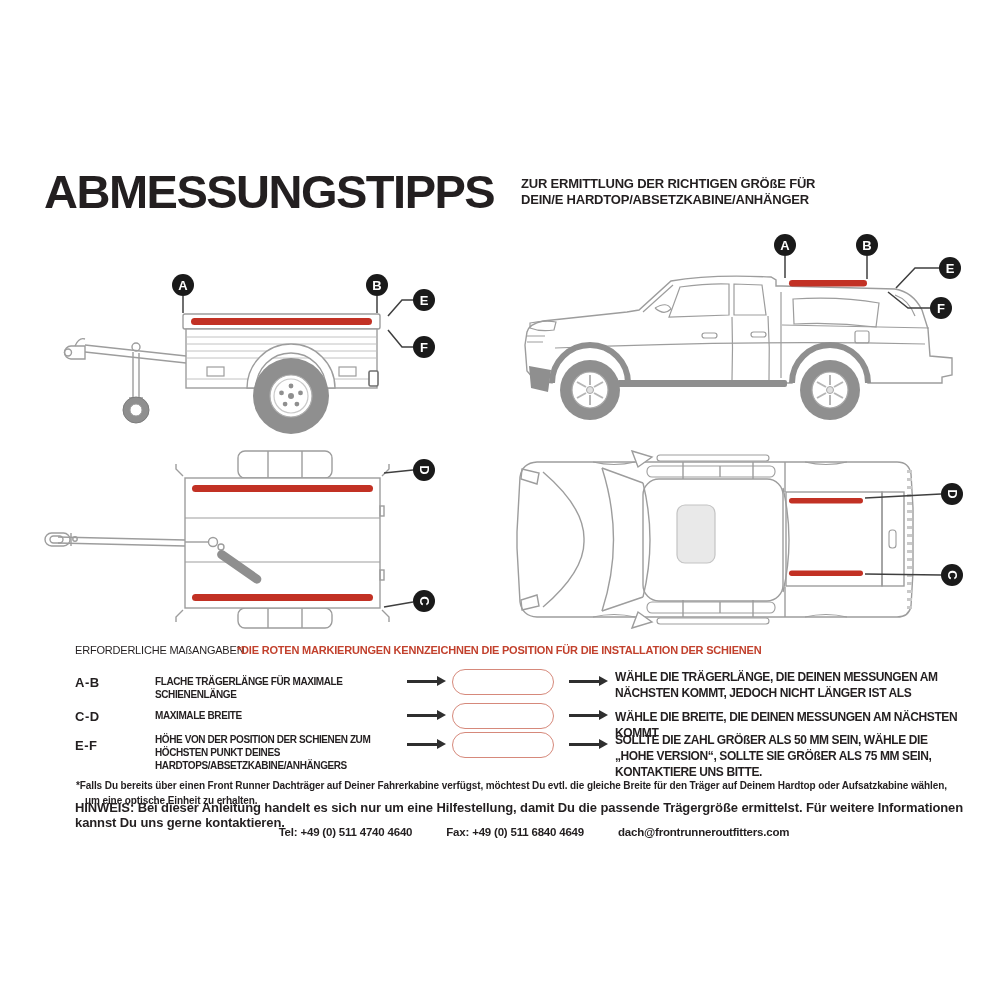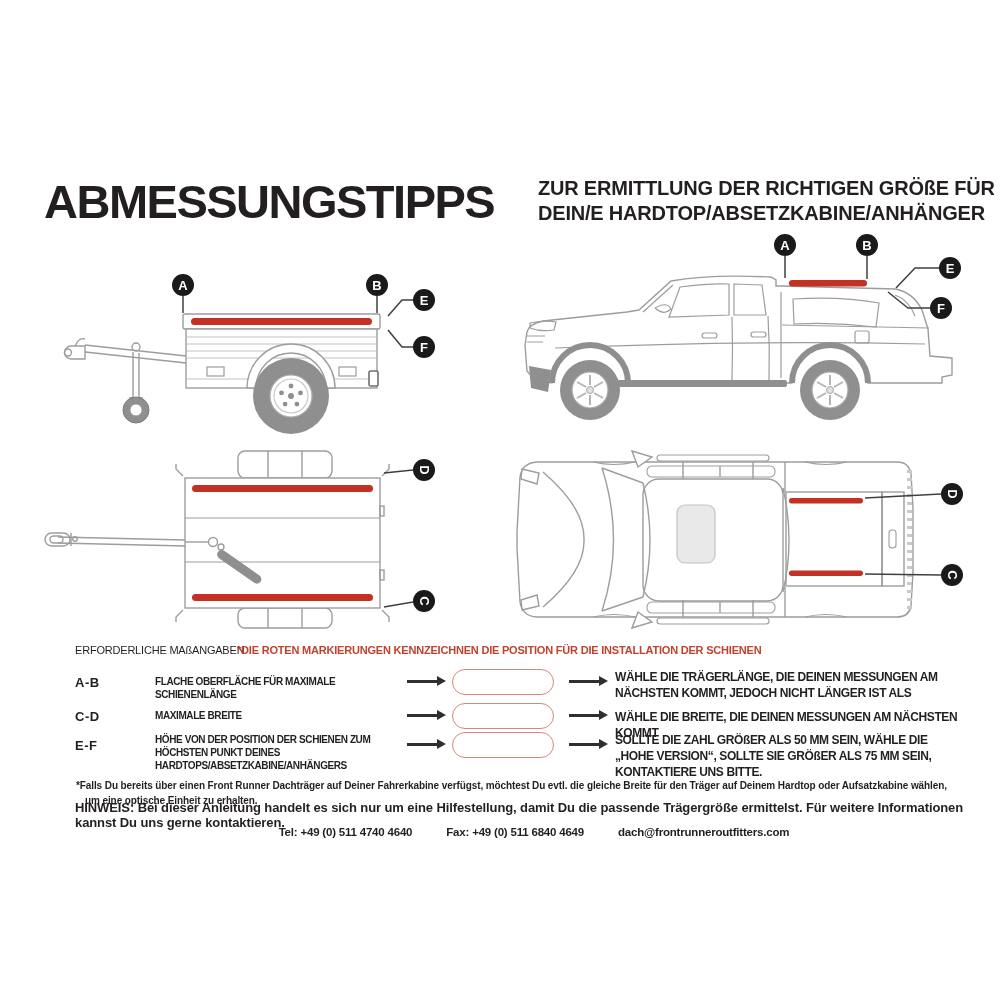--- a/index.html
+++ b/index.html
@@ -1,21 +1,21 @@
 <!DOCTYPE html>
 <html><head>
 <meta charset="utf-8">
 <style>
   html,body{margin:0;padding:0;}
   body{
     width:1000px;height:1000px;background:#ffffff;position:relative;overflow:hidden;
     font-family:"Liberation Sans",sans-serif;color:#231f20;
   }
-  .title{position:absolute;left:44px;top:174px;font-size:47px;font-weight:bold;letter-spacing:-1.5px;white-space:nowrap;}
-  .subtitle{position:absolute;left:538px;top:176px;font-size:20px;font-weight:bold;line-height:1.25;letter-spacing:-0.2px;}
+  .title{position:absolute;left:44px;top:164px;font-size:47px;font-weight:bold;letter-spacing:-1.5px;white-space:nowrap;}
+  .subtitle{position:absolute;left:521px;top:176px;font-size:13px;font-weight:bold;line-height:1.25;letter-spacing:-0.2px;}
   .diagram{position:absolute;}
   .mk{font-family:"Liberation Sans",sans-serif;font-size:13px;font-weight:bold;fill:#ffffff;text-anchor:middle;}
   .sec-head{position:absolute;left:75px;top:644px;font-size:11px;font-weight:normal;letter-spacing:-0.2px;}
   .sec-note{position:absolute;left:237px;top:644px;font-size:11px;font-weight:bold;letter-spacing:-0.2px;color:#c2412d;}
   .meas-row{position:absolute;left:0;width:1000px;height:34px;}
   .m-key{position:absolute;left:75px;top:7px;font-size:13px;font-weight:bold;letter-spacing:0.5px;}
   .m-label{position:absolute;left:155px;width:262px;font-size:10px;font-weight:bold;letter-spacing:-0.4px;line-height:1.3;}
   .m-result{position:absolute;left:615px;width:352px;font-size:12px;font-weight:bold;letter-spacing:-0.4px;line-height:1.35;}
   .row1 .m-label{top:7px}.row1 .m-result{top:1px}
   .row2 .m-label{top:7px}.row2 .m-result{top:7px}
@@ -239,21 +239,21 @@
     <circle cx="447" cy="127" r="11" fill="#1a1a1a"></circle>
     <text class="mk" x="447" y="127" dominant-baseline="central" transform="rotate(90 447 127)">C</text>
   </g>
 </svg>
 
 <div class="sec-head">ERFORDERLICHE MAßANGABEN</div>
 <div class="sec-note">*DIE ROTEN MARKIERUNGEN KENNZEICHNEN DIE POSITION FÜR DIE INSTALLATION DER SCHIENEN</div>
 
 <div class="meas-row row1" style="top:668px">
   <div class="m-key">A-B</div>
-  <div class="m-label">FLACHE OBERFLÄCHE FÜR MAXIMALE SCHIENENLÄNGE</div>
+  <div class="m-label">FLACHE TRÄGERLÄNGE FÜR MAXIMALE SCHIENENLÄNGE</div>
   <span class="arrow a1"></span>
   <div class="pill"></div>
   <span class="arrow a2"></span>
   <div class="m-result">WÄHLE DIE TRÄGERLÄNGE, DIE DEINEN MESSUNGEN AM NÄCHSTEN KOMMT, JEDOCH NICHT LÄNGER IST ALS</div>
 </div>
 
 <div class="meas-row row2" style="top:702px">
   <div class="m-key">C-D</div>
   <div class="m-label">MAXIMALE BREITE</div>
   <span class="arrow a1"></span>

